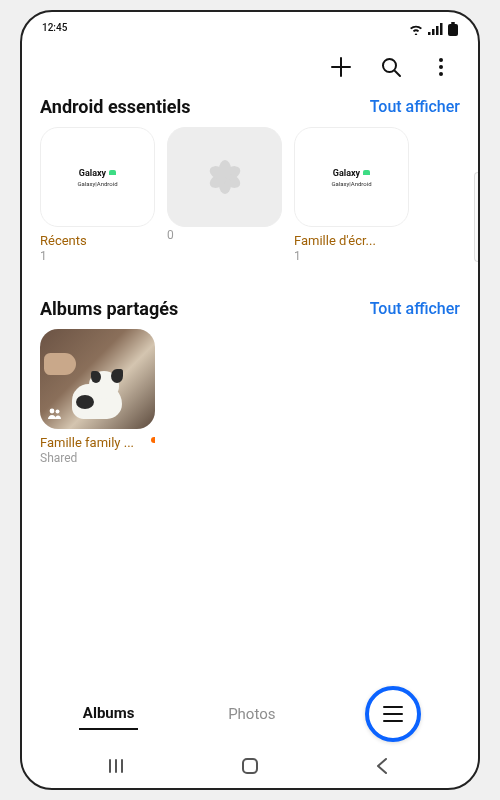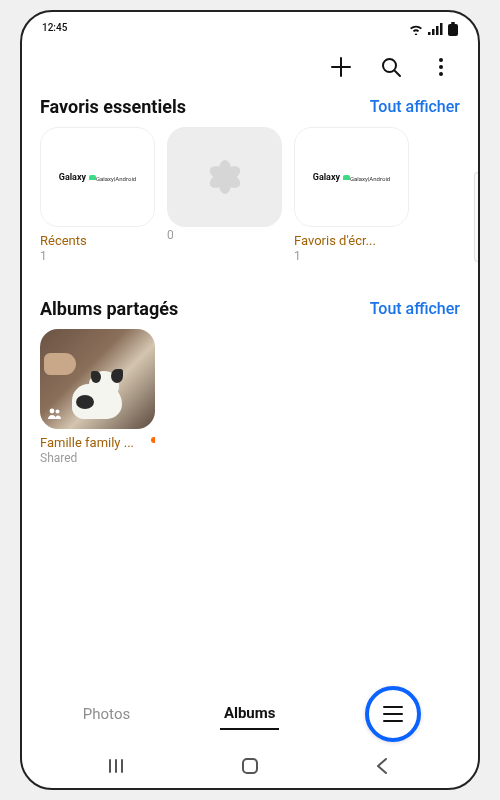--- a/index.html
+++ b/index.html
@@ -23,21 +23,21 @@
 
   .section { padding: 6px 18px 0; }
   .section-header { display: flex; justify-content: space-between; align-items: center; margin-bottom: 10px; }
   .section-title { font-size: 18px; font-weight: 700; color: #111; }
   .link { font-size: 16px; color: #1a73e8; font-weight: 500; cursor: pointer; }
 
   .album-row { display: flex; gap: 12px; overflow-x: hidden; }
   .album-card { flex: 0 0 115px; }
   .thumb {
     width: 115px; height: 100px; border-radius: 18px; background: #fff;
-    border: 1px solid #eee; position: relative; display: flex; flex-direction: row;
+    border: 1px solid #eee; position: relative; display: flex; flex-direction: column;
     align-items: center; justify-content: center; overflow: hidden;
   }
   .thumb.gray { background: #ededed; border-color: #ededed; }
   .thumb .galaxy-label { font-size: 9px; font-weight: 700; color: #111; display: flex; align-items: center; gap: 3px; }
   .thumb .galaxy-sub { font-size: 6px; color: #333; margin-top: 2px; }
   .thumb .android-dot { width: 7px; height: 5px; background: #3ddc84; border-radius: 2px 2px 0 0; display: inline-block; position: relative; }
   .thumb .apple { position: absolute; bottom: 6px; left: 50%; transform: translateX(-50%); font-size: 10px; color: #111; }
   .thumb .flower { width: 38px; height: 38px; position: relative; }
   .flower .petal {
     width: 12px; height: 18px; background: #d6d6d6; border-radius: 50%;
@@ -134,21 +134,21 @@
       <svg width="22" height="22" viewBox="0 0 22 22">
           <circle cx="11" cy="4" r="2" fill="#111"></circle>
           <circle cx="11" cy="11" r="2" fill="#111"></circle>
           <circle cx="11" cy="18" r="2" fill="#111"></circle>
         </svg>
     </div>
   </div>
 
   <div class="section">
     <div class="section-header">
-      <div class="section-title">Favoris essentiels</div>
+      <div class="section-title">Android essentiels</div>
       <div class="link">Tout afficher</div>
     </div>
     <div class="album-row">
 
       <div class="album-card">
         <div class="thumb">
           <div class="galaxy-label">
               <span>Galaxy</span>
               <span class="android-dot"></span>
             </div>
@@ -175,21 +175,21 @@
 
       <div class="album-card">
         <div class="thumb">
           <div class="galaxy-label">
               <span>Galaxy</span>
               <span class="android-dot"></span>
             </div>
           <div class="galaxy-sub">Galaxy|Android</div>
           <div class="apple"></div>
         </div>
-        <div class="album-name">Favoris d'écr...</div>
+        <div class="album-name">Famille d'écr...</div>
         <div class="album-count">1</div>
       </div>
 
     </div>
   </div>
 
   <div class="section" style="margin-top:29px">
     <div class="section-header">
       <div class="section-title">Albums partagés</div>
       <div class="link">Tout afficher</div>
@@ -219,22 +219,22 @@
           <span class="orange-dot"></span>
         </div>
         <div class="album-count">Shared</div>
       </div>
     </div>
   </div>
 
   <div class="scroll-edge"></div>
 
   <div class="bottom-tabs">
+    <div class="tab active">Albums</div>
     <div class="tab">Photos</div>
-    <div class="tab active">Albums</div>
     <div class="menu-circle">
       <div class="menu-lines">
           <span></span>
           <span></span>
           <span></span>
         </div>
     </div>
   </div>
 
   <div class="nav-bar">

